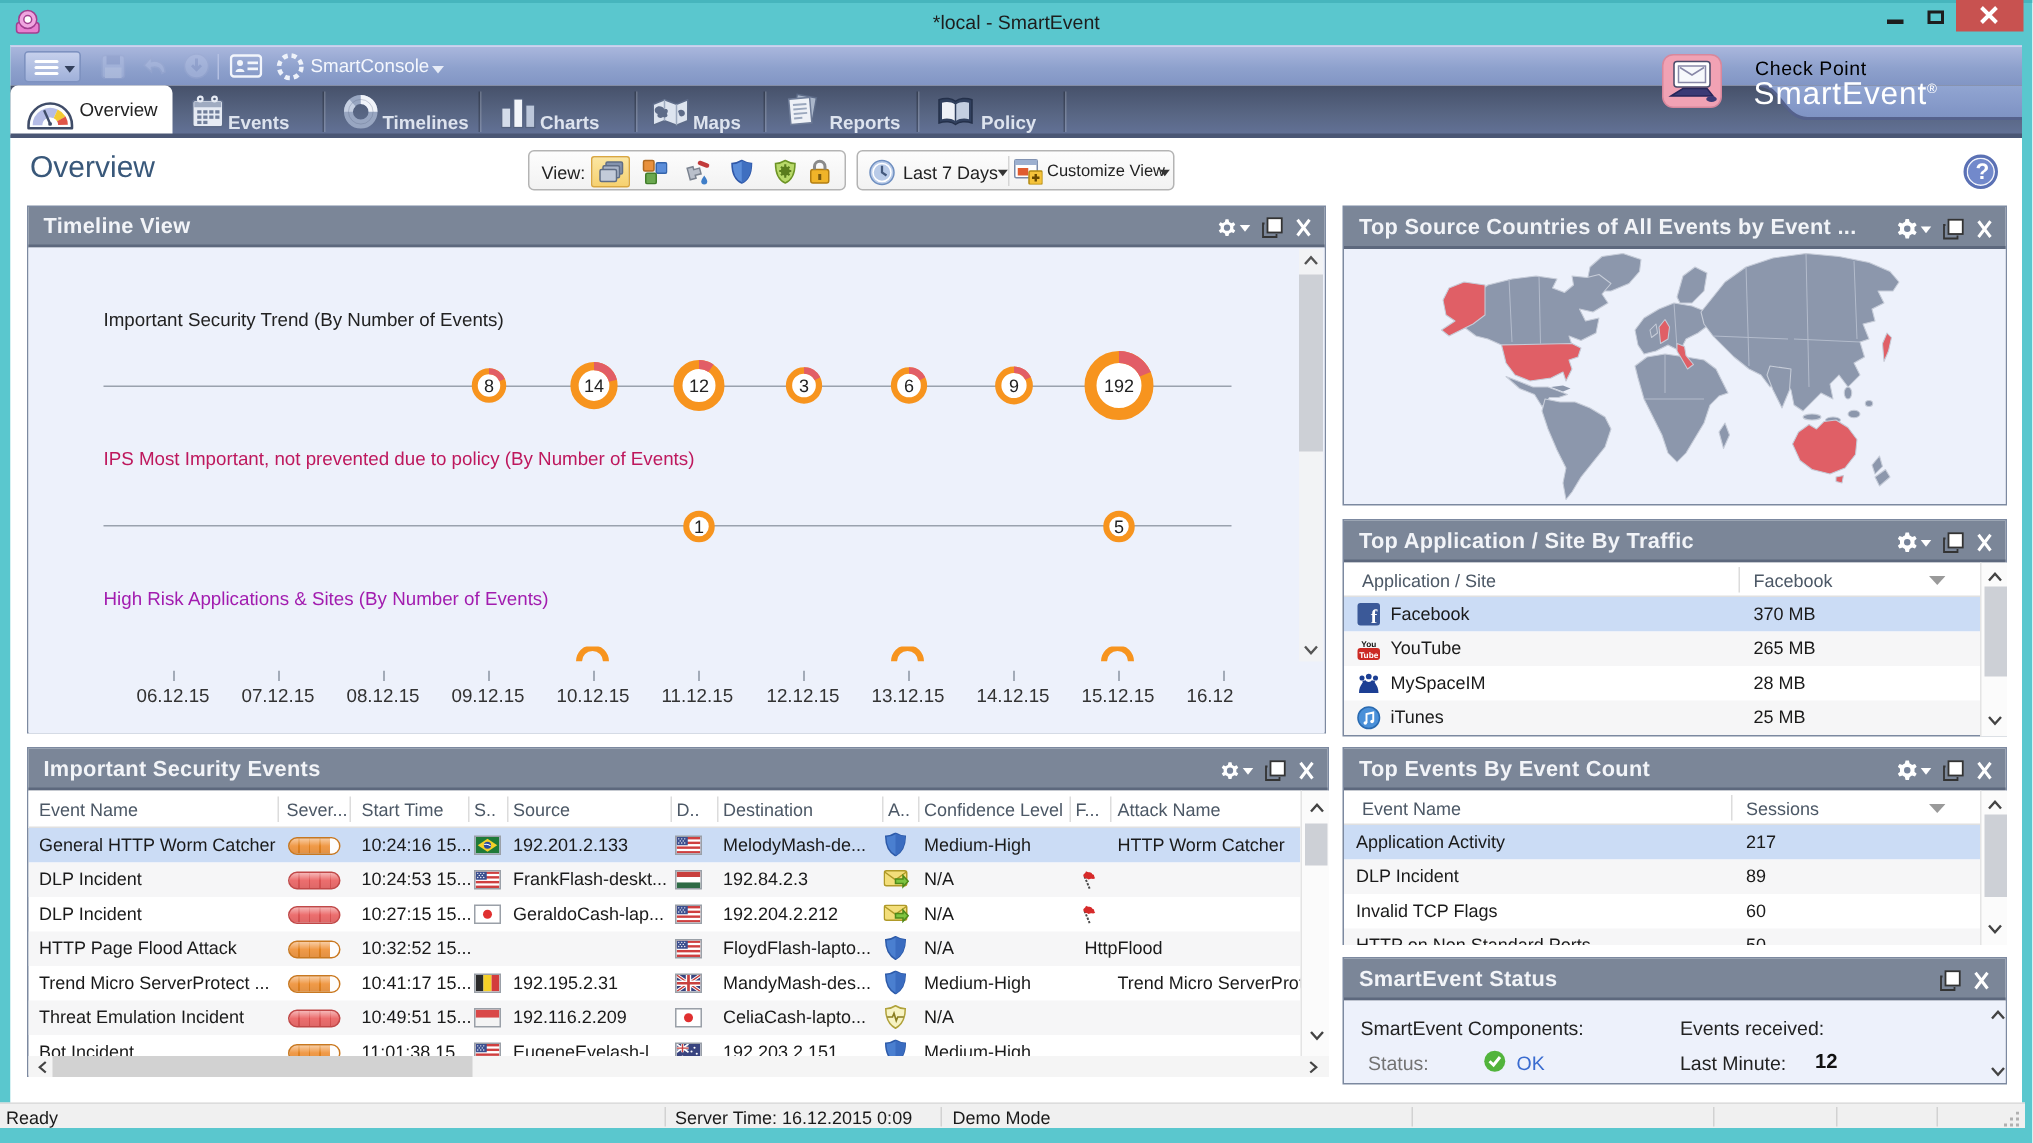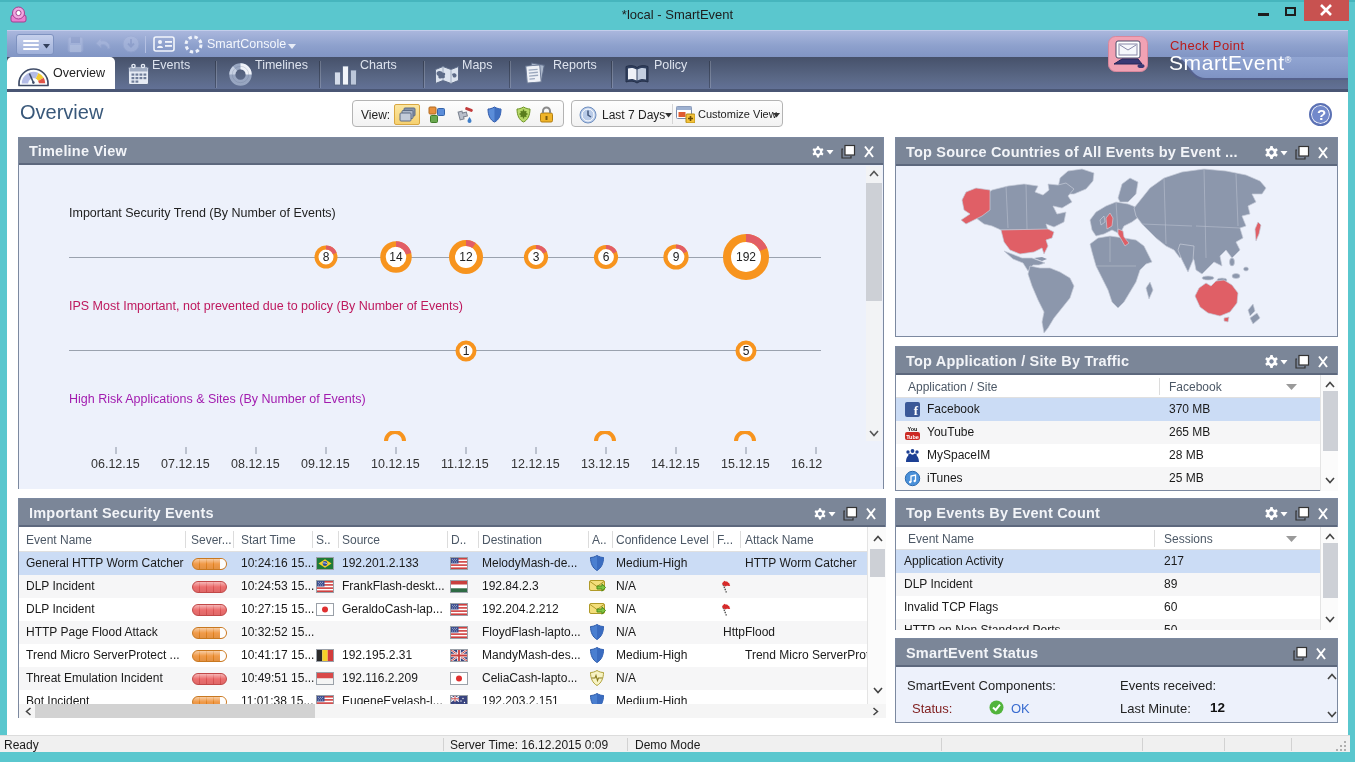--- a/index.html
+++ b/index.html
@@ -20,24 +20,24 @@
 #toolbar { left:7px; top:30px; width:1341px; height:27px; background:linear-gradient(#aab7dd,#8ea1cd 55%,#8195c4); border-top:1px solid #c3cdeb; }
 #hamburger { position:absolute; left:9px; top:3px; width:38px; height:21px; background:linear-gradient(#c6d0ec,#9fb0d9); border:1px solid #7e92c0; border-radius:3px; }
 .hline { position:absolute; left:6px; width:16px; height:2px; background:#fff; border-radius:1px; }
 #toolbar .sep { position:absolute; top:5px; width:1px; height:17px; background:#b4c0e2; }
 .dis-icon { opacity:.42; }
 
 
 #tabbar { left:7px; top:57px; width:1341px; height:35px; background:linear-gradient(#46516a,#5a6886 60%,#64739a); }
 #tabbar .tabsep { position:absolute; top:4px; width:1px; height:27px; background:rgba(255,255,255,.18); box-shadow:-1px 0 0 rgba(0,0,0,.25); }
 .tab { position:absolute; top:0; height:35px; color:#dde3ee; font-size:12.5px; }
-.tab .lbl { position:absolute; top:1px; }
+.tab .lbl { position:absolute; top:18px;font-weight:bold; }
 #tab-active { left:0px; top:2px; width:108px; height:33px; background:#fff; border-radius:5px 5px 0 0; }
 #tab-active .lbl { position:absolute; left:46px; top:9px; font-size:12.5px; color:#222; }
-#logo-cp { left:1170px; top:38px; color:#b91c1c; font-size:13px; letter-spacing:.4px; }
+#logo-cp { left:1170px; top:38px; color:#000000; font-size:13px; letter-spacing:.4px; }
 #logo-se { left:1169px; top:51px; color:#fff; font-size:21px; letter-spacing:.6px; }
 
 
 #content { left:7px; top:92px; width:1341px; height:643px; background:#fff; }
 #ov-title { left:13px; top:9px; font-size:20px; color:#39587a; }
 .viewbar { position:absolute; top:8px; height:27px; border:1px solid #b4b4b4; border-radius:4px; background:linear-gradient(#fdfdfd,#f2f2f2); }
 .vlabel { position:absolute; top:7px; font-size:12px; color:#222; white-space:nowrap; }
 .vicon { position:absolute; top:3px; width:26px; height:21px; }
 .vicon.sel { background:linear-gradient(#fbe6a2,#f6d170); border:1px solid #d9a741; border-radius:2px; }
 #help { left:1309px; top:103px; width:23px; height:23px; border-radius:50%; background:#7289cb; border:2px solid #5b71b4; box-shadow:inset 0 0 0 1px rgba(255,255,255,.9); }
@@ -914,21 +914,21 @@
           <path d="M34 5 L33 5 L33 14 L42 14 L42 12" fill="none" stroke="#333" stroke-width="1.2"></path>
         </g>
         <g stroke="#fff" stroke-width="2">
           <path d="M56 2.5 L64 13 M64 2.5 L56 13"></path>
         </g>
       </svg>
   </div>
   <div class="lightbody" style="left:0;top:28px;width:441px;height:55px"></div>
   <span class="abs" style="left:11px;top:39px;font-size:13px;color:#222">SmartEvent Components:</span>
   <span class="abs" style="left:224px;top:39px;font-size:13px;color:#222">Events received:</span>
-  <span class="abs" style="left:16px;top:62px;font-size:13px;color:#7f1d1d">Status:</span>
+  <span class="abs" style="left:16px;top:62px;font-size:13px;color:#737373">Status:</span>
   <svg class="abs" style="left:93px;top:61px" width="15" height="15" viewBox="0 0 15 15">
       <circle cx="7.5" cy="7.5" r="7" fill="#52b43c"></circle>
       <path d="M4 7.5 L6.7 10 L11 4.7" stroke="#fff" stroke-width="2" fill="none"></path>
     </svg>
   <span class="abs" style="left:115px;top:62px;font-size:13px;color:#3a6cd0">OK</span>
   <span class="abs" style="left:224px;top:62px;font-size:13px;color:#222">Last Minute:</span>
   <span class="abs" style="left:314px;top:61px;font-size:13.5px;font-weight:bold;color:#111">12</span>
   <svg class="abs" style="left:431px;top:34px" width="10" height="7">
       <path d="M1 6 L5 1.5 L9 6" stroke="#444" stroke-width="1.6" fill="none"></path>
     </svg>

